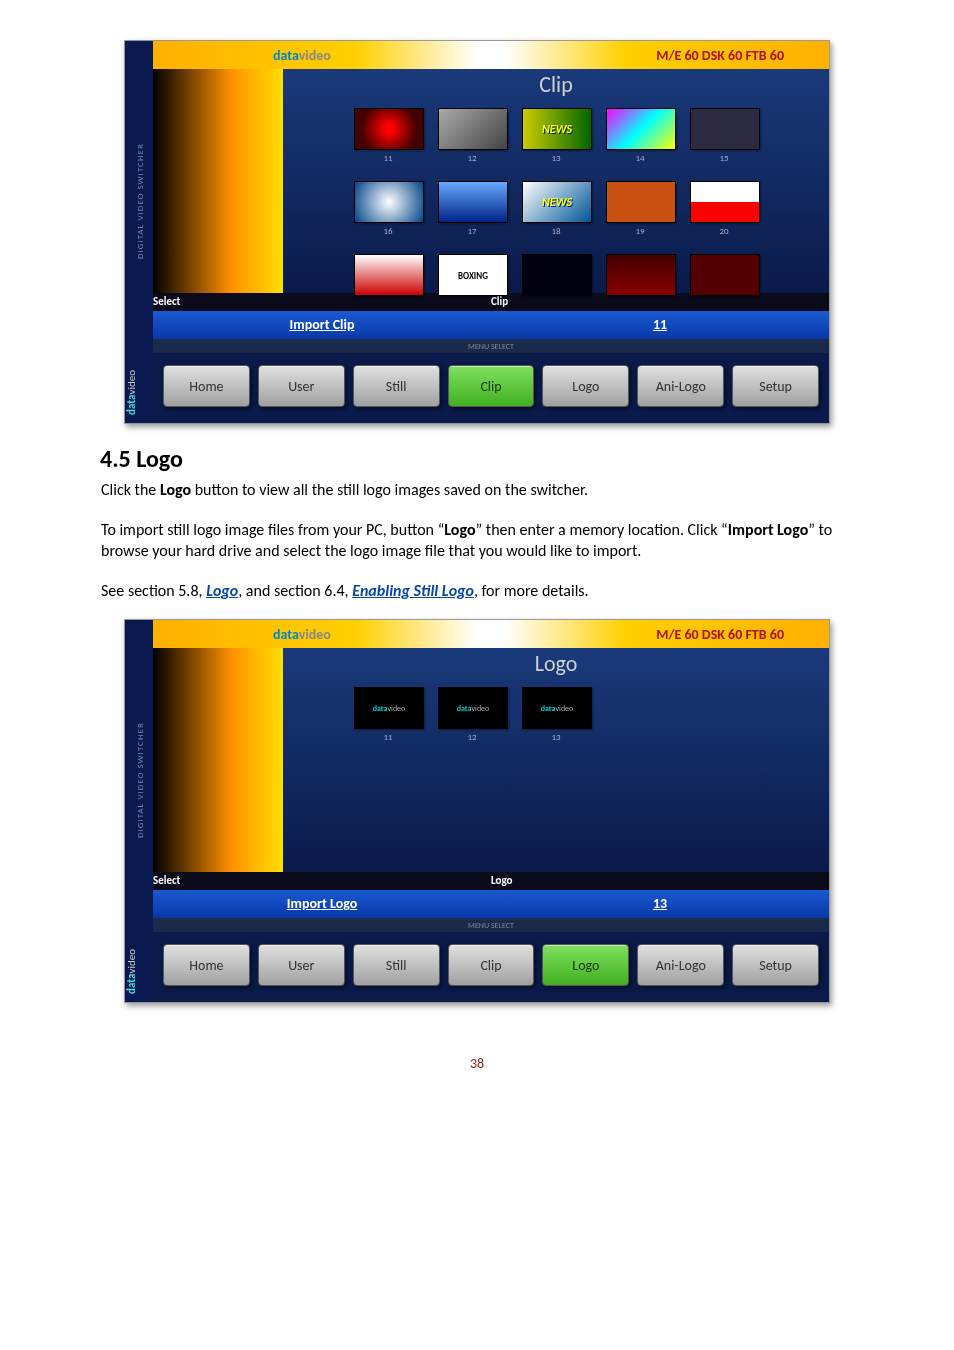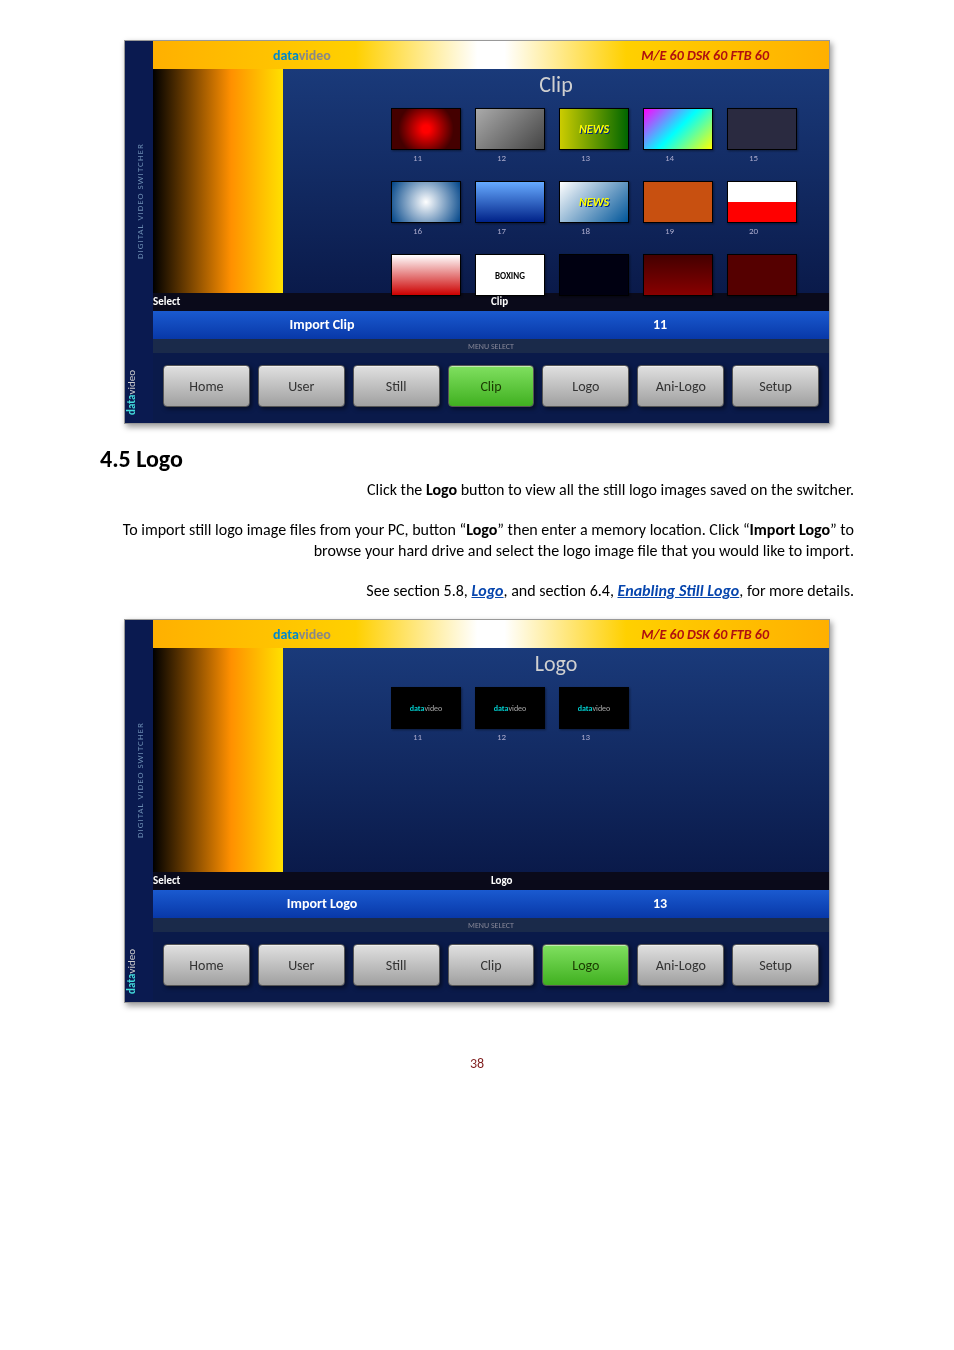--- a/index.html
+++ b/index.html
@@ -63,25 +63,24 @@
   .banner-logo {
     position: absolute;
     left: 120px;
     font-size: 14px;
     font-weight: bold;
   }
   .banner-logo .l1 { color: #0088cc; }
   .banner-logo .l2 { color: #888; }
   .banner-status {
     position: absolute;
-    right: 60px;
+    right: 45px;
     font-size: 14px;
     font-weight: bold;
     color: #b01010;
-    font-style: italic;
   }
   .gradient-body {
     display: flex;
     height: 224px;
   }
   .grad-left {
     width: 130px;
     background: linear-gradient(to right, #000000 0%, #ff9000 60%, #ffe000 100%);
   }
   .grad-right {
@@ -96,21 +95,21 @@
     font-size: 22px;
     padding: 2px 0 6px 0;
   }
   .thumb-grid {
     display: grid;
     gap: 18px 16px;
     padding: 4px 0 8px 0;
   }
   .tg-clip { grid-template-columns: repeat(5, 68px); }
   .tg-logo { grid-template-columns: repeat(5, 68px); }
-  .thumb-cell { text-align: right; margin-left: 37px; }
+  .thumb-cell { text-align: center; }
   .thumb {
     width: 68px;
     height: 40px;
     border: 1px solid #000;
     background: #333;
     display: flex;
     align-items: center;
     justify-content: center;
     font-size: 9px;
     color: #fff;
@@ -132,20 +131,21 @@
     font-weight: bold;
   }
   .label-row > div { flex: 1; text-align: left; line-height: 18px; }
   .import-row {
     height: 28px;
     background: linear-gradient(to bottom, #1a5ad0, #0838a8);
     display: flex;
     color: #fff;
     font-weight: bold;
     font-size: 14px;
+    text-decoration: underline;
   }
   .import-row > div { flex: 1; text-align: center; line-height: 28px; }
   .menu-select-label {
     font-size: 8px;
     color: #889;
     text-align: center;
     background: #1a2a4a;
     padding: 2px 0;
   }
   .button-row {
@@ -173,22 +173,21 @@
     color: #1a3a00;
   }
   h2 {
     font-size: 24px;
     font-weight: bold;
     margin: 12px 0 6px 0;
   }
   p {
     font-size: 16px;
     line-height: 1.35;
-    margin: 0 0 18px 15px;
-    text-align: right;
+    margin: 0 0 18px 1px;
   }
   .link-b { color: #0645ad; font-weight: bold; font-style: italic; text-decoration: underline; }
   .page-num { text-align: center; font-size: 14px; margin-top: 52px; color: #7f1d1d; }
 
   
   .c11 { background: radial-gradient(circle, #f00 10%, #400 70%); }
   .c12 { background: linear-gradient(135deg,#aaa,#444); }
   .c13 { background: linear-gradient(90deg,#cc0,#060); }
   .c14 { background: linear-gradient(135deg,#f0f,#0ff,#ff0); }
   .c15 { background: #2a2a40; }

